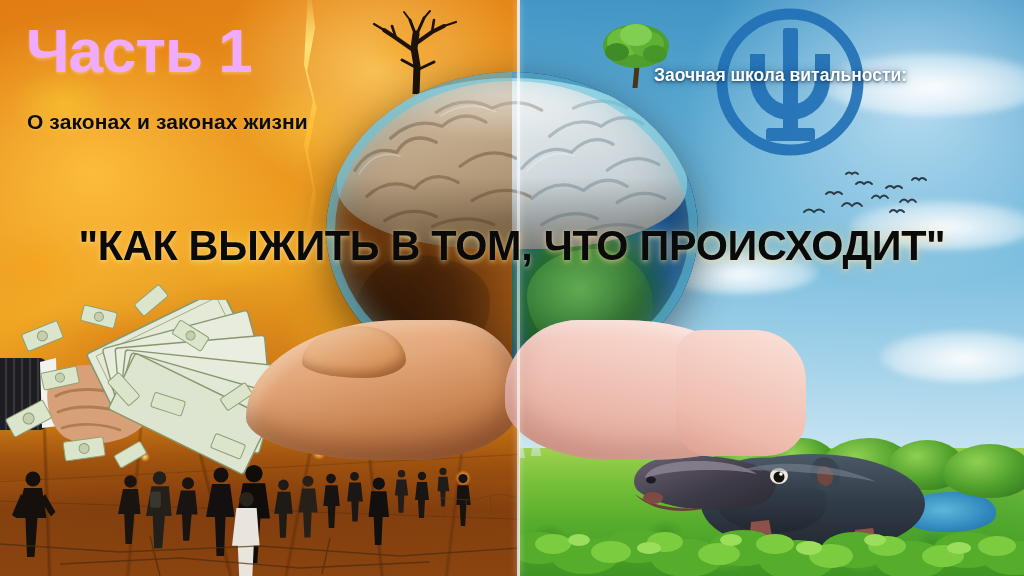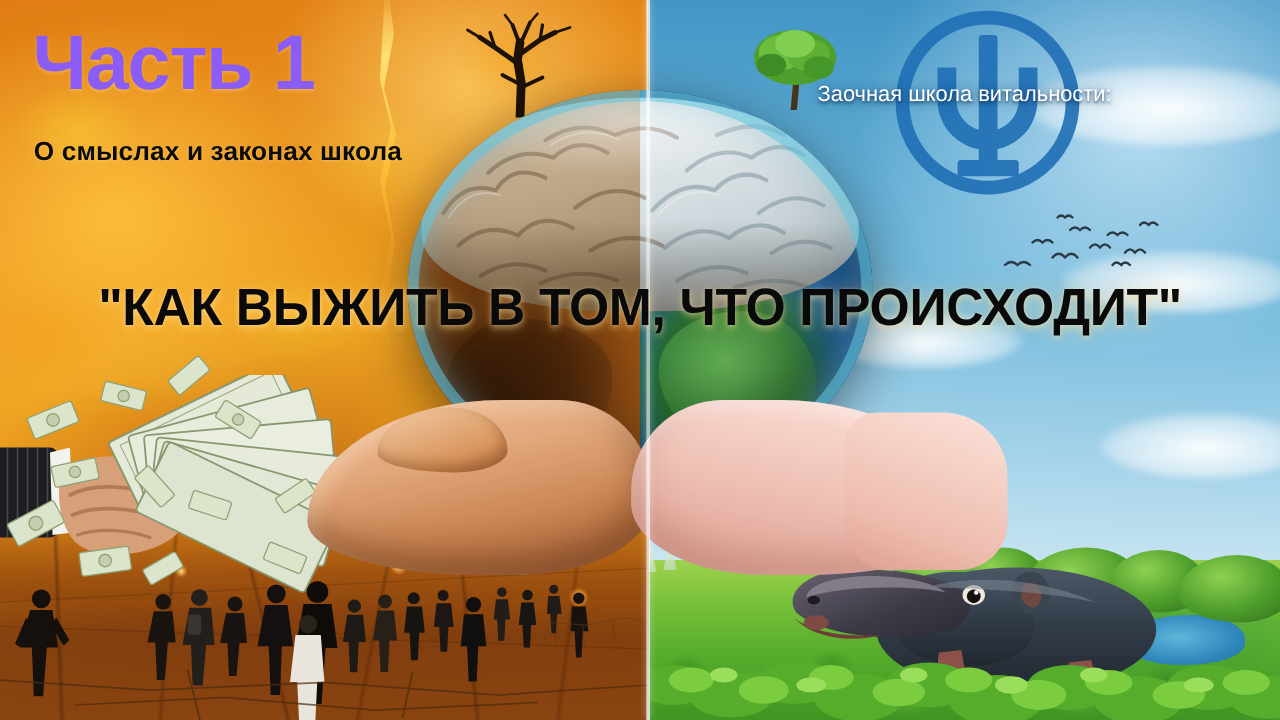--- a/index.html
+++ b/index.html
@@ -227,34 +227,34 @@
   
   #seam {
     position: absolute; left: 517px; top: 0; width: 3px; height: 100%;
     background: linear-gradient(to bottom, rgba(255,255,255,.8), rgba(255,255,255,.55) 40%, rgba(255,255,255,.78));
     box-shadow: 0 0 6px rgba(255,255,255,.45);
   }
 
   
   #part-title {
     position: absolute; left: 26px; top: 20px;
-    font-size: 62px; font-weight: 700; color: #8b5cf6;
+    font-size: 62px; font-weight: 700; color: #f0abfc;
     letter-spacing: -1px; line-height: 1;
     text-shadow: 0 2px 3px rgba(255,210,120,.45);
     white-space: nowrap;
   }
   #part-subtitle {
     position: absolute; left: 27px; top: 110px;
     font-size: 21px; font-weight: 700; color: #0c0c0c;
     letter-spacing: .1px; white-space: nowrap;
     text-shadow: 0 1px 2px rgba(255,215,130,.45);
   }
   #school-line {
     position: absolute; left: 654px; top: 63px;
-    font-size: 17.5px; font-weight: 400; color: #ffffff;
+    font-size: 17.5px; font-weight: 700; color: #ffffff;
     line-height: 1.42; white-space: nowrap;
     text-shadow: 0 1px 3px rgba(12,48,82,.85), 0 0 9px rgba(18,62,100,.6);
   }
   #school-line div { display: block; }
   #headline {
     position: absolute; left: 0; right: 0; top: 222px;
     text-align: center;
     font-size: 42px; font-weight: 700; color: #0a0a0a;
     letter-spacing: -.3px; white-space: nowrap;
     text-shadow:
@@ -681,20 +681,20 @@
   <svg id="psi-logo" viewBox="0 0 152 152">
     <circle cx="76" cy="76" r="68" fill="none" stroke="#1f6fb5" stroke-width="11"></circle>
     <g fill="#1f6fb5">
       <rect x="69" y="22" width="15" height="112" rx="3"></rect>
       <path d="M36 48 h15 v26 a25 25 0 0 0 50 0 V48 h15 v26 a40 40 0 0 1 -80 0 Z"></path>
       <rect x="52" y="122" width="49" height="13" rx="3"></rect>
     </g>
   </svg>
 
   <div id="part-title">Часть 1</div>
-  <div id="part-subtitle">О смыслах и законах школа</div>
+  <div id="part-subtitle">О законах и законах жизни</div>
 
   <div id="school-line">
     <div>Заочная школа витальности:</div>
   </div>
 
   <div id="headline">"КАК ВЫЖИТЬ В ТОМ, ЧТО ПРОИСХОДИТ"</div>
 </div>
 
 </body></html>

